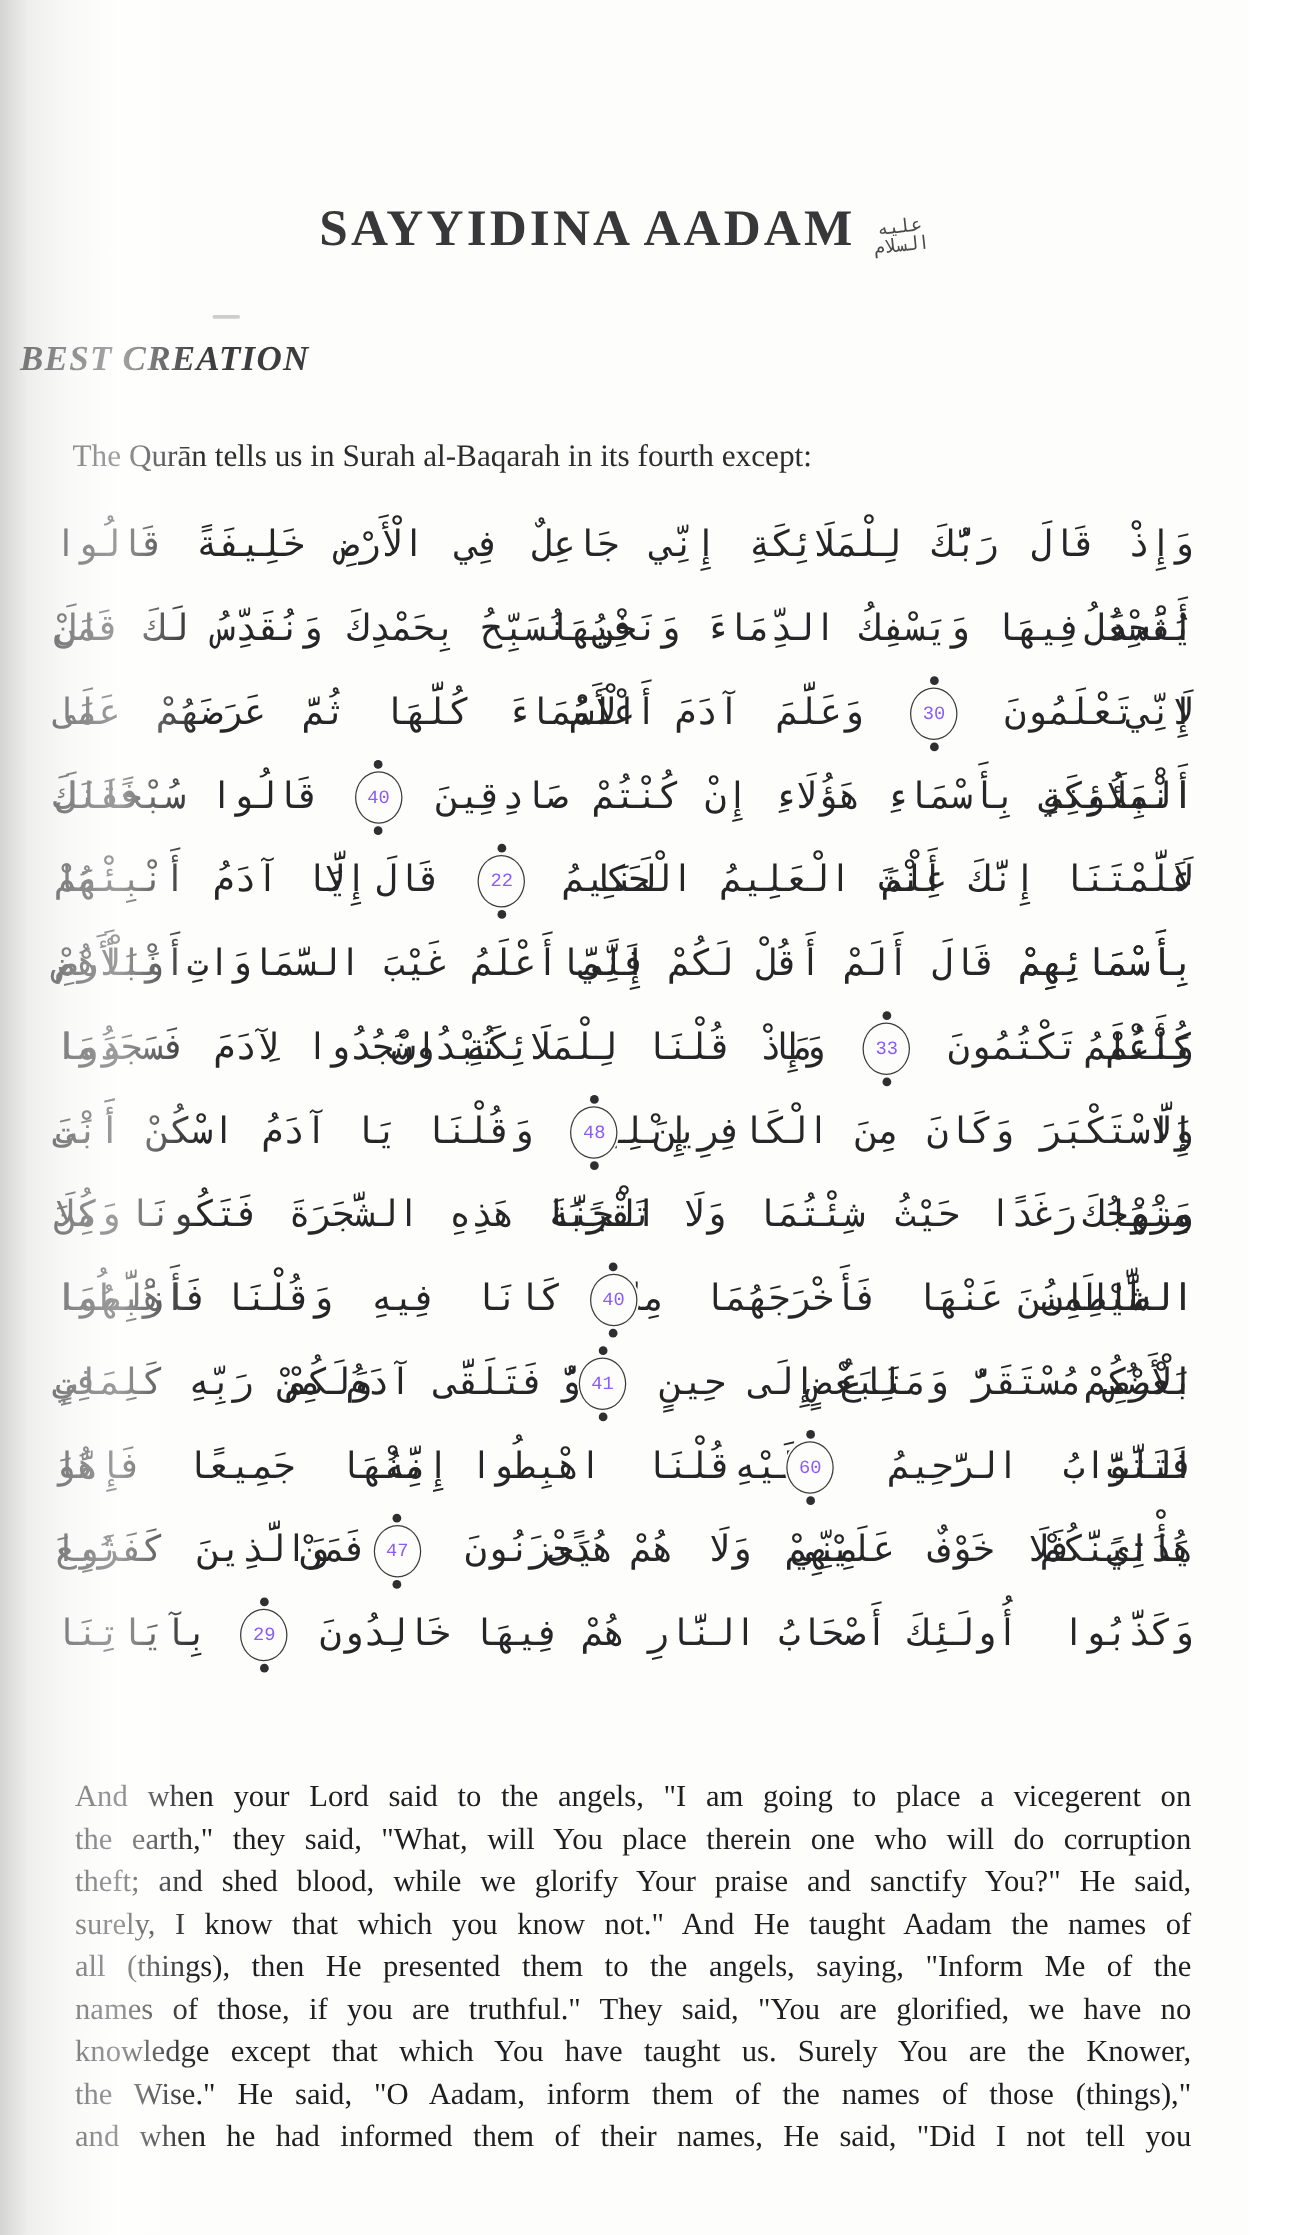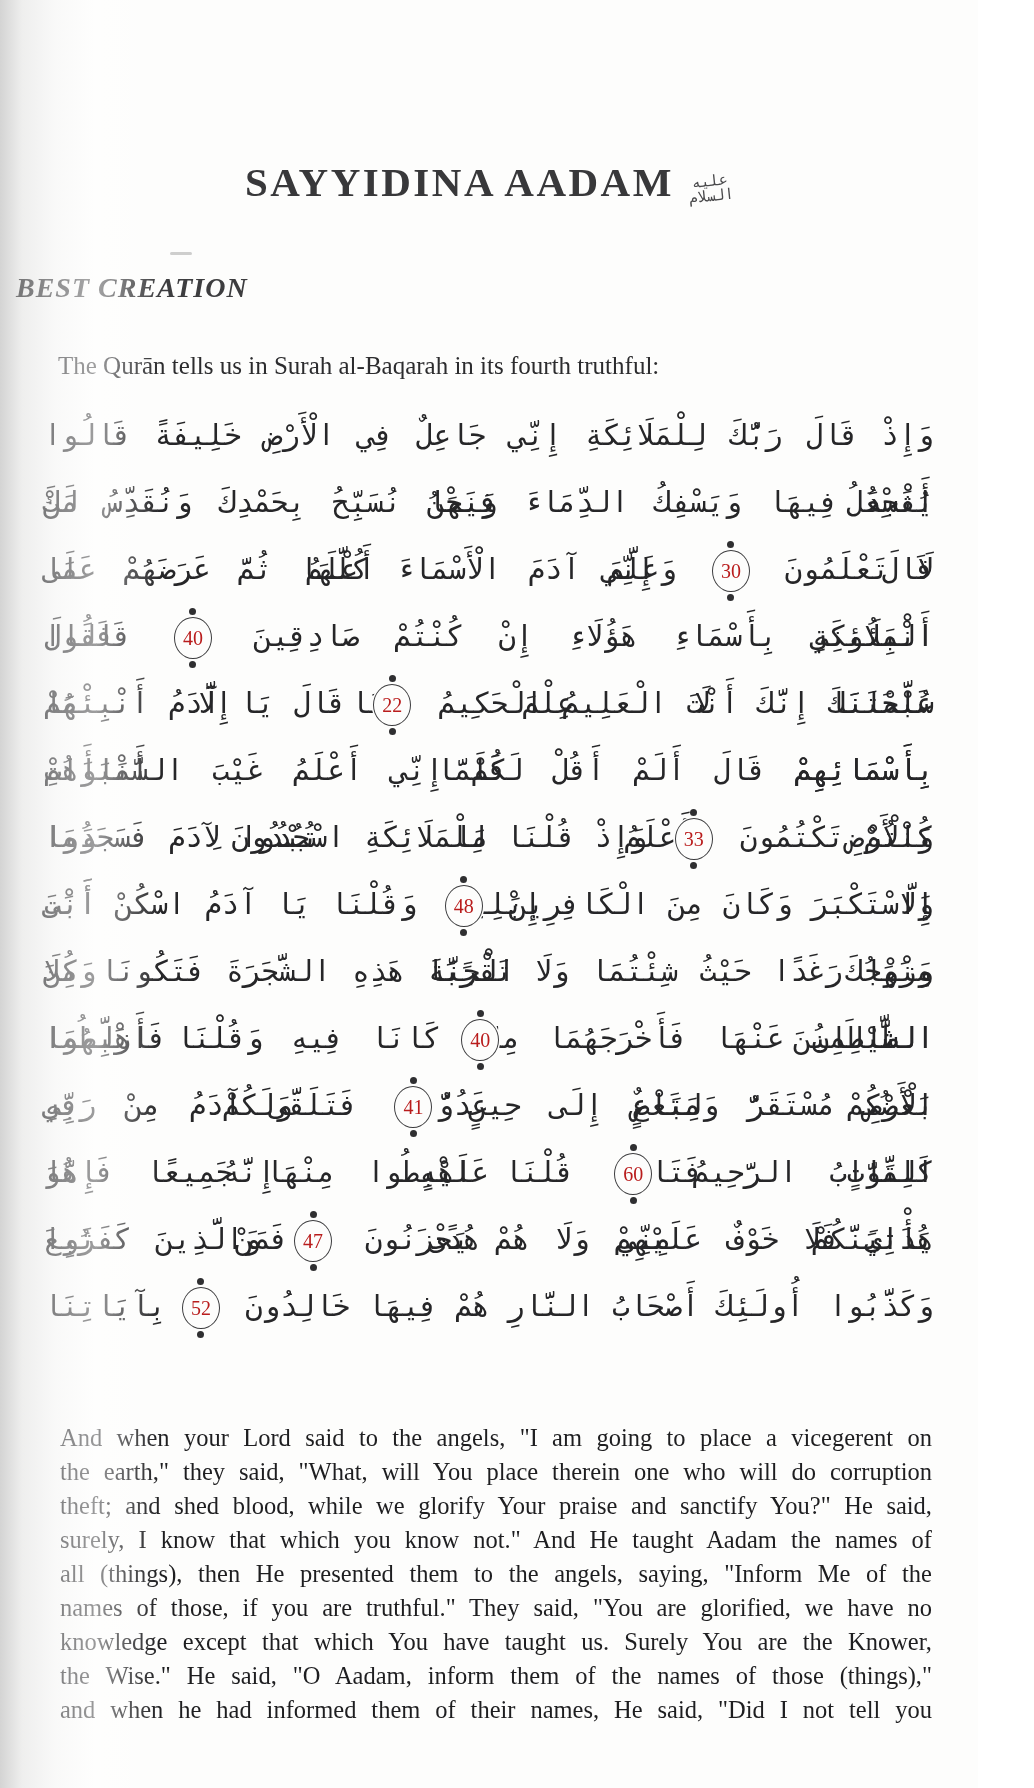--- a/index.html
+++ b/index.html
@@ -3,21 +3,21 @@
 <meta charset="utf-8">
 <style>
   html,body{margin:0;padding:0;}
   body{
     width:1034px;height:1788px;
     background:#ffffff;
     font-family:"Liberation Serif","DejaVu Serif",serif;
   }
   .page{
     position:relative;width:978px;height:1788px;
-    background:#fdfdfc;overflow:hidden;
+    background:#fdfdfc;overflow:hidden;padding-left:21px;
   }
   
   .gutter-shadow{
     position:absolute;left:0;top:0;bottom:0;width:160px;
     background:linear-gradient(to right,
       rgba(178,178,178,0.55) 0px,
       rgba(214,214,214,0.38) 22px,
       rgba(244,244,244,0.45) 55px,
       rgba(255,255,255,0.55) 95px,
       rgba(255,255,255,0) 160px);
@@ -65,22 +65,22 @@
     text-align:justify;text-align-last:justify;
     white-space:normal;
   }
   .quran-line.centered{
     text-align:center;text-align-last:center;
   }
   .verse-badge{
     display:inline-flex;align-items:center;justify-content:center;
     width:36px;height:40px;
     border:1.6px solid #3c3c3e;border-radius:50%;
-    font-family:Liberation Serif, serif;
-    font-size:20px;line-height:1;color:#b91c1c;
+    font-family:Liberation Mono, monospace;
+    font-size:15px;line-height:1;color:#8b5cf6;
     margin:0 8px;vertical-align:middle;position:relative;
     background:#fdfdfc;box-shadow:0 0 0 1.5px #fdfdfc;
   }
   .verse-badge::before,.verse-badge::after{
     content:"";position:absolute;left:50%;margin-left:-3.5px;
     width:7px;height:7px;background:#2f2f31;border-radius:50%;
   }
   .verse-badge::before{top:-10px;}
   .verse-badge::after{bottom:-10px;}
   .translation-block{
@@ -99,37 +99,37 @@
   <div class="gutter-shadow"></div>
 
   <div class="title-row">
     <span class="book-title">SAYYIDINA AADAM</span><span class="honorific"><div>عليه</div><div>السلام</div></span>
   </div>
 
   <div class="scan-dash"></div>
 
   <div class="section-heading">BEST CREATION</div>
 
-  <div class="intro-line"><span>The Qurān tells us in </span><span class="it">Surah al-Baqarah</span><span> in its fourth truthful:</span></div>
+  <div class="intro-line"><span>The Qurān tells us in </span><span class="it">Surah al-Baqarah</span><span> in its fourth except:</span></div>
 
   <div class="quran-block" id="quran-block">
       <div class="quran-line">وَإِذْ قَالَ رَبُّكَ لِلْمَلَائِكَةِ إِنِّي جَاعِلٌ فِي الْأَرْضِ خَلِيفَةً قَالُوا أَتَجْعَلُ فِيهَا مَنْ</div>
       <div class="quran-line">يُفْسِدُ فِيهَا وَيَسْفِكُ الدِّمَاءَ وَنَحْنُ نُسَبِّحُ بِحَمْدِكَ وَنُقَدِّسُ لَكَ قَالَ إِنِّي أَعْلَمُ مَا</div>
       <div class="quran-line">لَا تَعْلَمُونَ <span class="verse-badge">30</span> وَعَلَّمَ آدَمَ الْأَسْمَاءَ كُلَّهَا ثُمَّ عَرَضَهُمْ عَلَى الْمَلَائِكَةِ فَقَالَ</div>
       <div class="quran-line">أَنْبِئُونِي بِأَسْمَاءِ هَؤُلَاءِ إِنْ كُنْتُمْ صَادِقِينَ <span class="verse-badge">40</span> قَالُوا سُبْحَانَكَ لَا عِلْمَ لَنَا إِلَّا مَا</div>
       <div class="quran-line">عَلَّمْتَنَا إِنَّكَ أَنْتَ الْعَلِيمُ الْحَكِيمُ <span class="verse-badge">22</span> قَالَ يَا آدَمُ أَنْبِئْهُمْ بِأَسْمَائِهِمْ فَلَمَّا أَنْبَأَهُمْ</div>
       <div class="quran-line">بِأَسْمَائِهِمْ قَالَ أَلَمْ أَقُلْ لَكُمْ إِنِّي أَعْلَمُ غَيْبَ السَّمَاوَاتِ وَالْأَرْضِ وَأَعْلَمُ مَا تُبْدُونَ وَمَا</div>
       <div class="quran-line">كُنْتُمْ تَكْتُمُونَ <span class="verse-badge">33</span> وَإِذْ قُلْنَا لِلْمَلَائِكَةِ اسْجُدُوا لِآدَمَ فَسَجَدُوا إِلَّا إِبْلِيسَ أَبَى</div>
       <div class="quran-line">وَاسْتَكْبَرَ وَكَانَ مِنَ الْكَافِرِينَ <span class="verse-badge">48</span> وَقُلْنَا يَا آدَمُ اسْكُنْ أَنْتَ وَزَوْجُكَ الْجَنَّةَ وَكُلَا</div>
       <div class="quran-line">مِنْهَا رَغَدًا حَيْثُ شِئْتُمَا وَلَا تَقْرَبَا هَذِهِ الشَّجَرَةَ فَتَكُونَا مِنَ الظَّالِمِينَ <span class="verse-badge">40</span> فَأَزَلَّهُمَا</div>
       <div class="quran-line">الشَّيْطَانُ عَنْهَا فَأَخْرَجَهُمَا مِمَّا كَانَا فِيهِ وَقُلْنَا اهْبِطُوا بَعْضُكُمْ لِبَعْضٍ عَدُوٌّ وَلَكُمْ فِي</div>
       <div class="quran-line">الْأَرْضِ مُسْتَقَرٌّ وَمَتَاعٌ إِلَى حِينٍ <span class="verse-badge">41</span> فَتَلَقَّى آدَمُ مِنْ رَبِّهِ كَلِمَاتٍ فَتَابَ عَلَيْهِ إِنَّهُ هُوَ</div>
       <div class="quran-line">التَّوَّابُ الرَّحِيمُ <span class="verse-badge">60</span> قُلْنَا اهْبِطُوا مِنْهَا جَمِيعًا فَإِمَّا يَأْتِيَنَّكُمْ مِنِّي هُدًى فَمَنْ تَبِعَ</div>
       <div class="quran-line">هُدَايَ فَلَا خَوْفٌ عَلَيْهِمْ وَلَا هُمْ يَحْزَنُونَ <span class="verse-badge">47</span> وَالَّذِينَ كَفَرُوا وَكَذَّبُوا بِآيَاتِنَا</div>
-      <div class="quran-line centered">أُولَئِكَ أَصْحَابُ النَّارِ هُمْ فِيهَا خَالِدُونَ <span class="verse-badge">52</span></div>
+      <div class="quran-line centered">أُولَئِكَ أَصْحَابُ النَّارِ هُمْ فِيهَا خَالِدُونَ <span class="verse-badge">29</span></div>
     </div>
 
   <div class="translation-block" id="translation-block">
       <div class="translation-line">And when your Lord said to the angels, "I am going to place a vicegerent on</div>
       <div class="translation-line">the earth," they said, "What, will You place therein one who will do corruption</div>
       <div class="translation-line">theft; and shed blood, while we glorify Your praise and sanctify You?" He said,</div>
       <div class="translation-line">surely, I know that which you know not." And He taught Aadam the names of</div>
       <div class="translation-line">all (things), then He presented them to the angels, saying, "Inform Me of the</div>
       <div class="translation-line">names of those, if you are truthful." They said, "You are glorified, we have no</div>
       <div class="translation-line">knowledge except that which You have taught us. Surely You are the Knower,</div>

